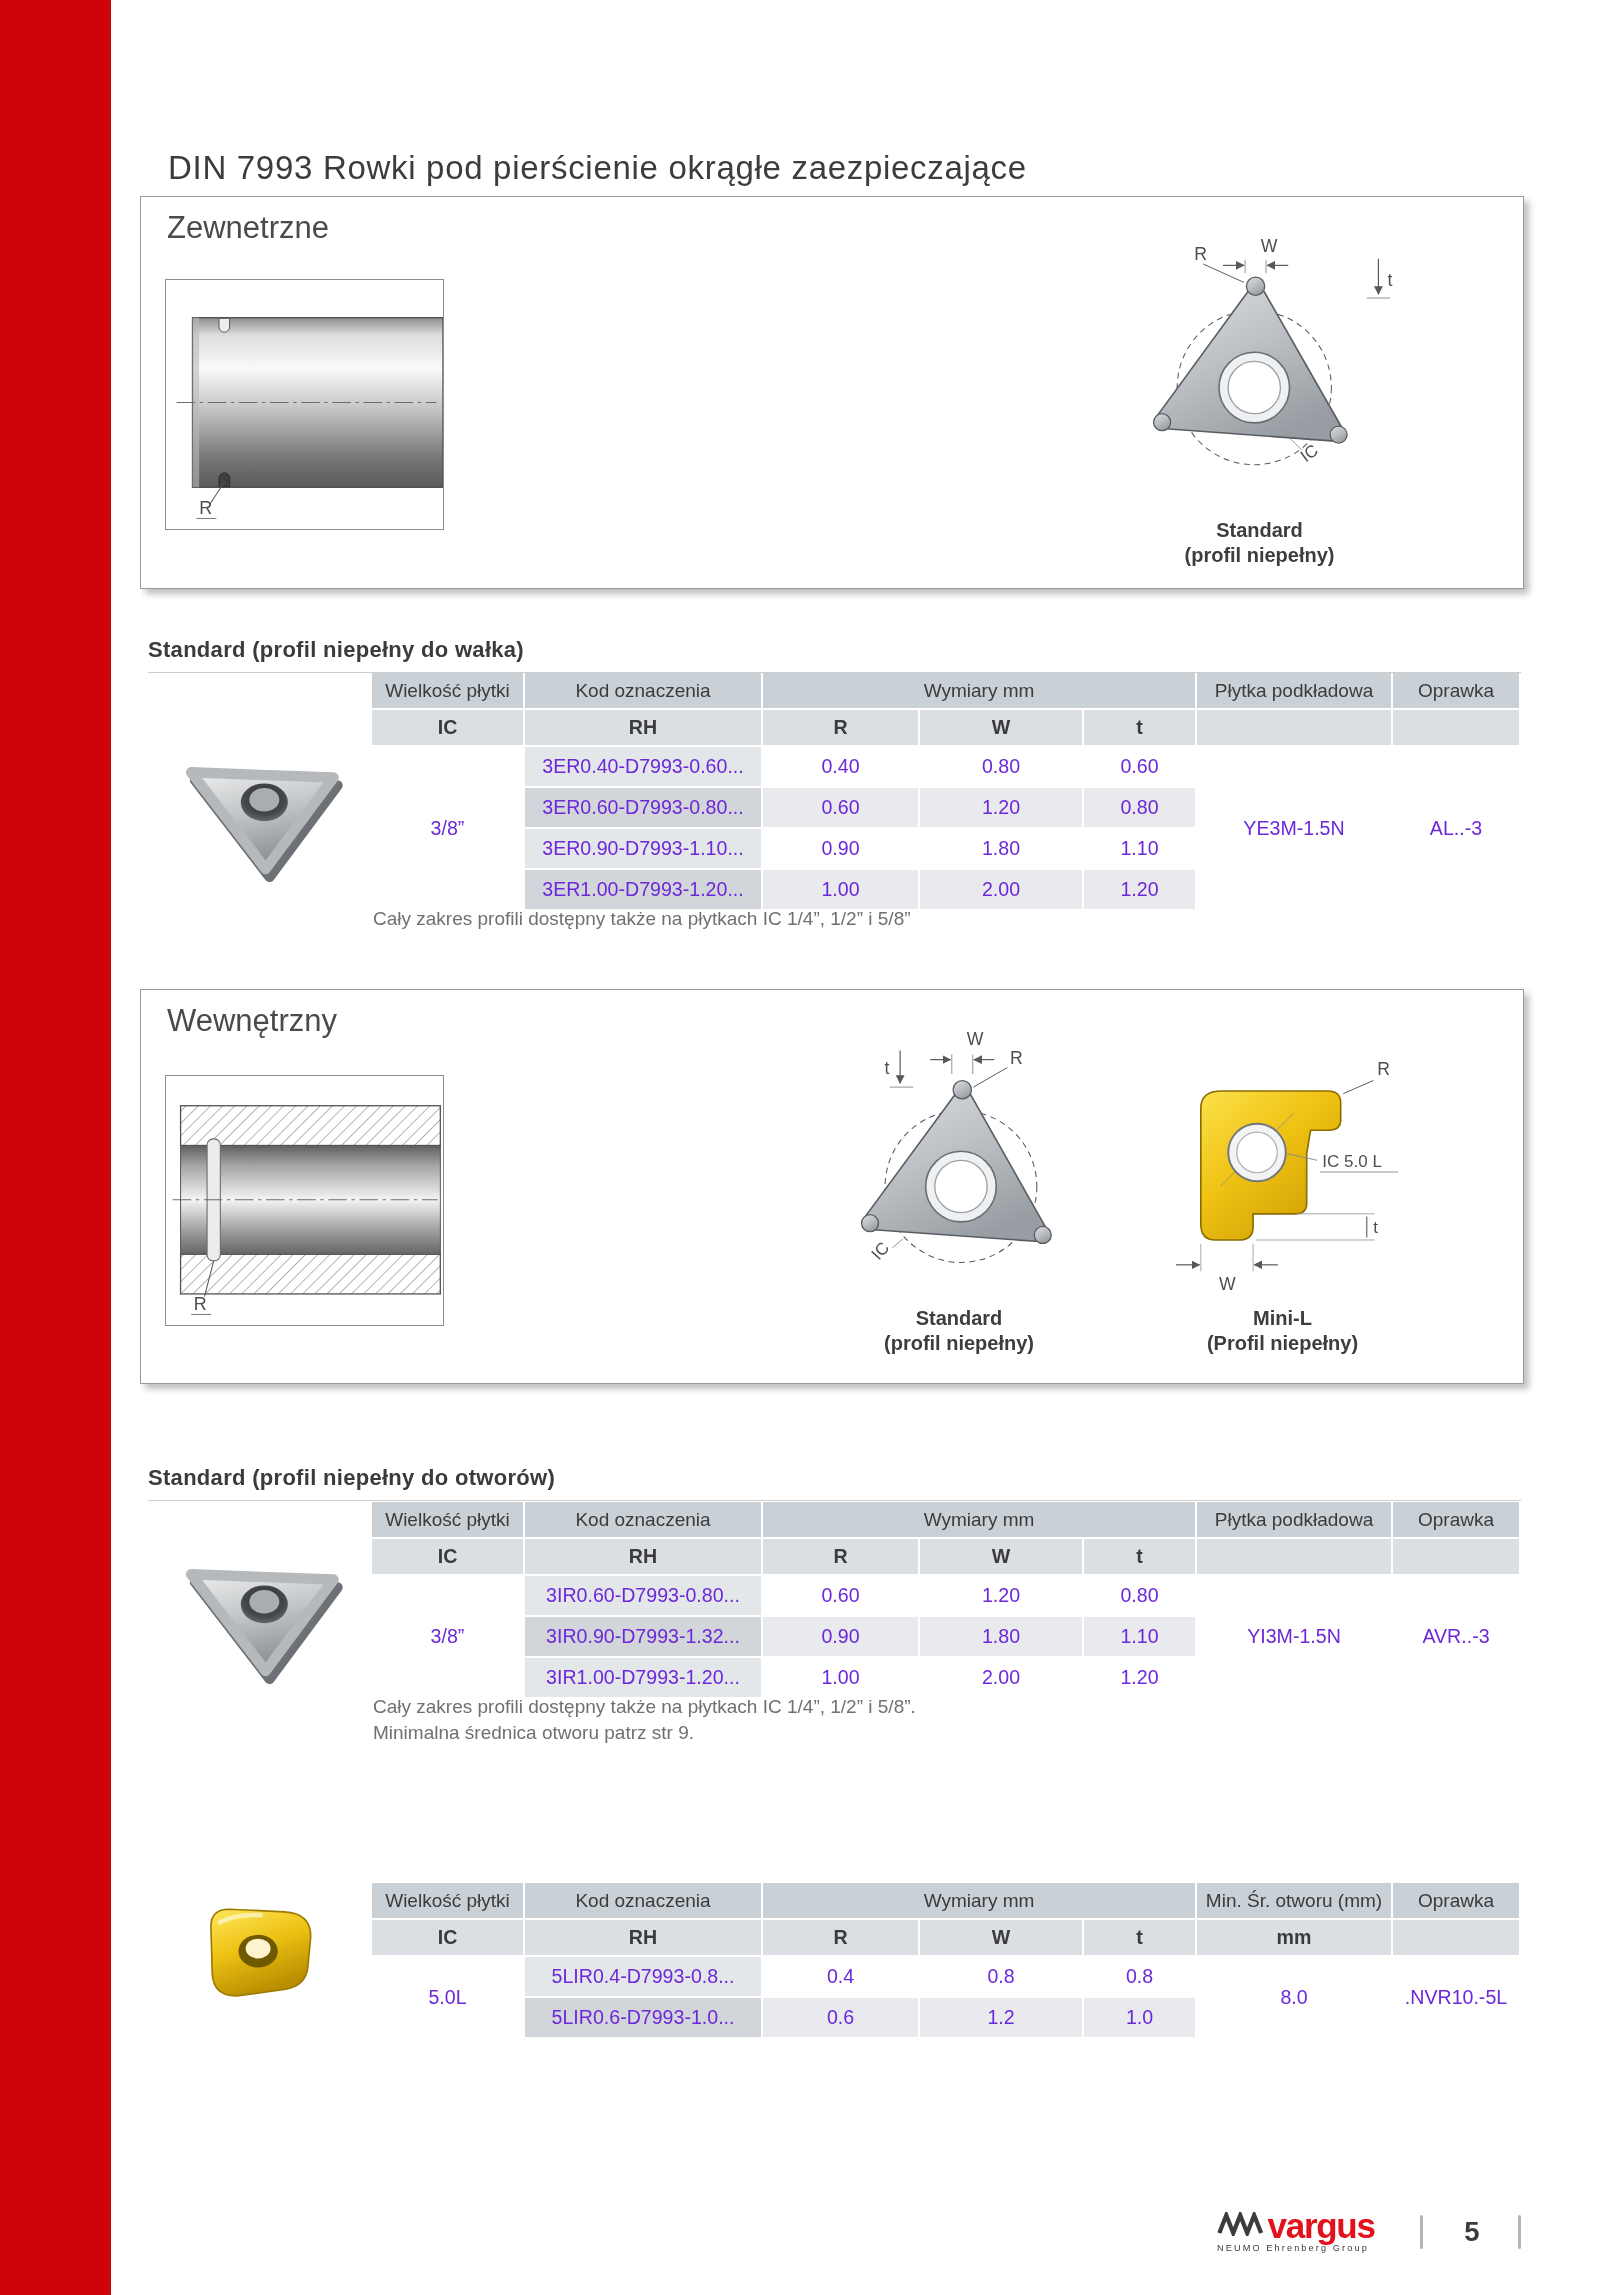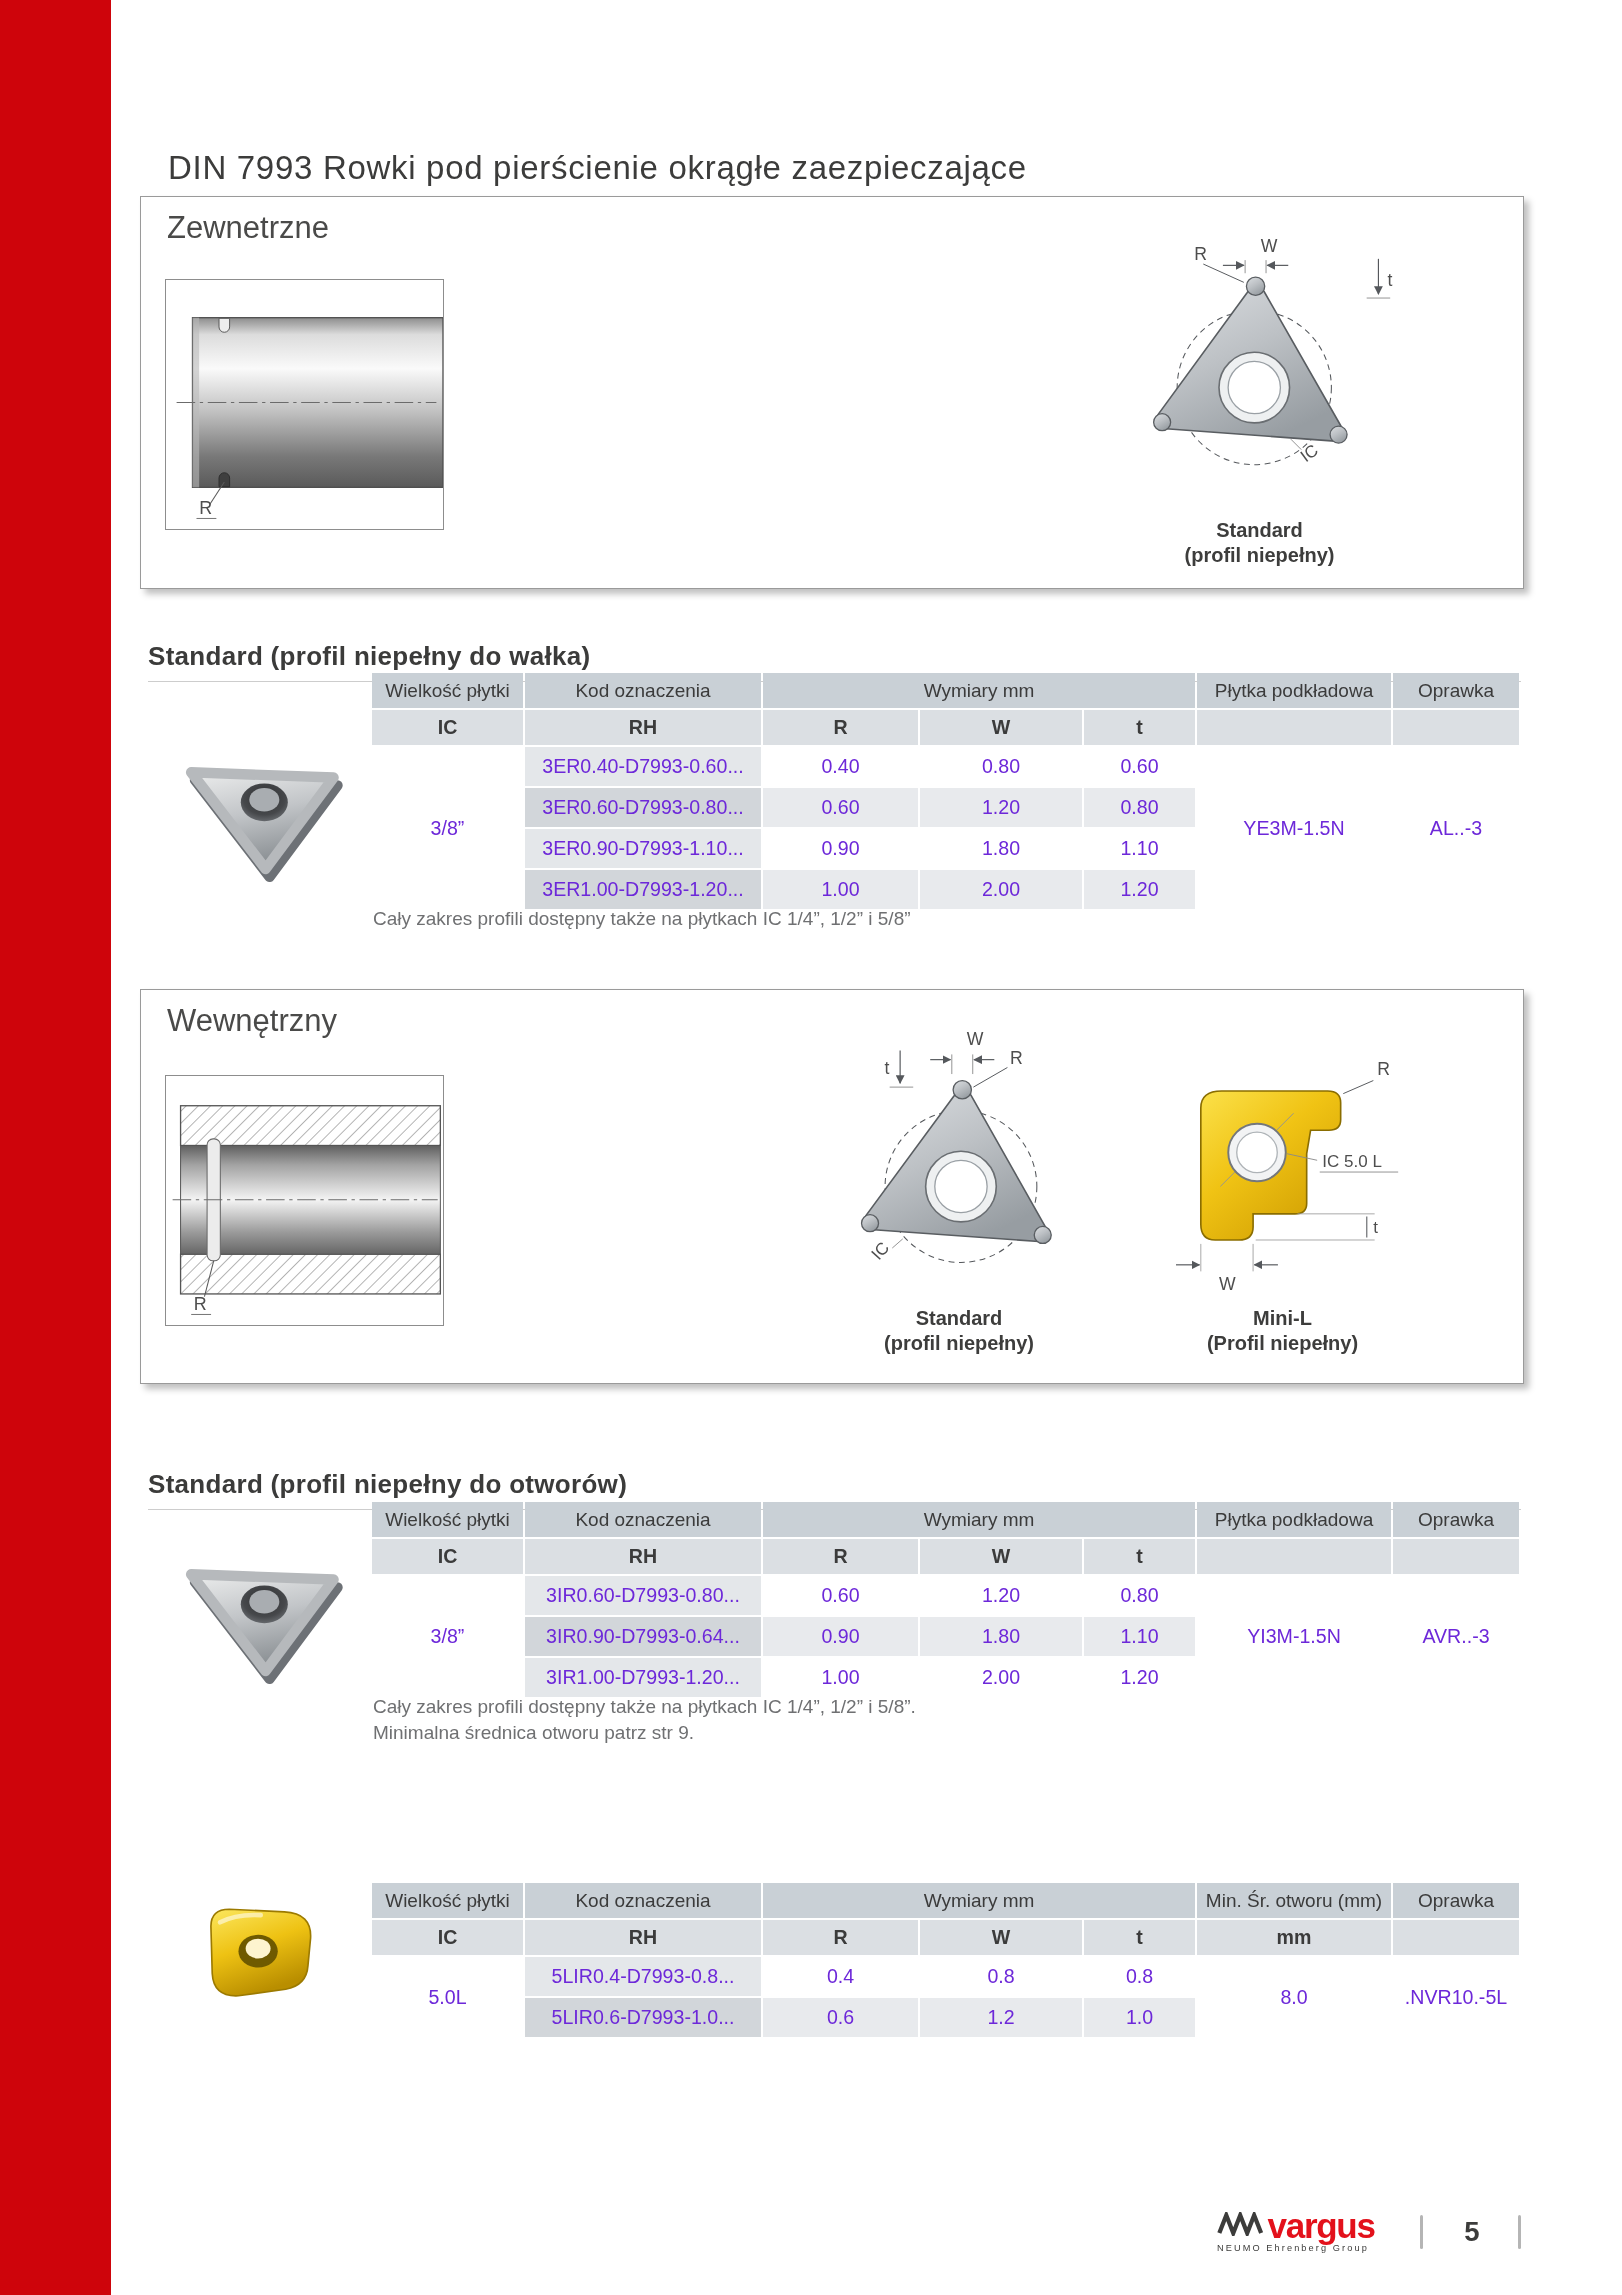--- a/index.html
+++ b/index.html
@@ -26,21 +26,21 @@
 
   .insert-wrap { position:absolute; text-align:center; }
   .ext-insert  { left:942px; top:37px;  width:353px; }
   .ext-insert svg  { width:353px; height:281px; display:block; }
   .std-insert  { left:661px; top:33px;  width:314px; }
   .std-insert svg  { width:314px; height:280px; display:block; }
   .mini-insert { left:1001px; top:38px;  width:281px; }
   .mini-insert svg { width:281px; height:275px; display:block; }
   .caption { font-size:20px; font-weight:700; color:#3d3d3c; line-height:1.28; margin-top:2.6px; }
 
-  .sec-heading { position:absolute; left:148px; width:1373px; font-size:26px; font-weight:700; color:#3b3b3a;
+  .sec-heading { position:absolute; left:148px; width:1373px; font-size:22px; font-weight:700; color:#3b3b3a;
                  letter-spacing:0.3px; padding-bottom:9.2px; border-bottom:1.3px solid #cdcdcd; }
   .h1p { top:619px; } .h2p { top:1447px; } .h3p { top:1828px; }
 
   .data-table { position:absolute; left:370px; border-collapse:separate; border-spacing:2px; table-layout:fixed; }
   .t1 { top:671px; } .t2 { top:1500px; } .t3 { top:1881px; }
   .data-table th, .data-table td { text-align:center; vertical-align:middle; white-space:nowrap; overflow:hidden; }
   .hrow1 th { background:#c9d0d6; height:33px; font-weight:400; font-size:19px; color:#3b3b3b; }
   .hrow2 th { background:#dbdfe3; height:33px; font-weight:700; font-size:19.6px; color:#3b3b3b; }
   .data-table tbody td { height:37px; font-size:19.6px; color:#6d28d9; }
   .code { font-size:19px; }
@@ -377,21 +377,21 @@
       <tr>
         <td class="span-cell" rowspan="3">3/8”</td>
         <td class="code c-odd">3IR0.60-D7993-0.80...</td>
         <td class="n-odd">0.60</td>
         <td class="n-odd">1.20</td>
         <td class="n-odd">0.80</td>
         <td class="span-cell" rowspan="3">YI3M-1.5N</td>
         <td class="span-cell" rowspan="3">AVR..-3</td>
       </tr>
       <tr>
-        <td class="code c-even">3IR0.90-D7993-0.64...</td>
+        <td class="code c-even">3IR0.90-D7993-1.32...</td>
         <td class="n-even">0.90</td>
         <td class="n-even">1.80</td>
         <td class="n-even">1.10</td>
       </tr>
       <tr>
         <td class="code c-odd">3IR1.00-D7993-1.20...</td>
         <td class="n-odd">1.00</td>
         <td class="n-odd">2.00</td>
         <td class="n-odd">1.20</td>
       </tr>

